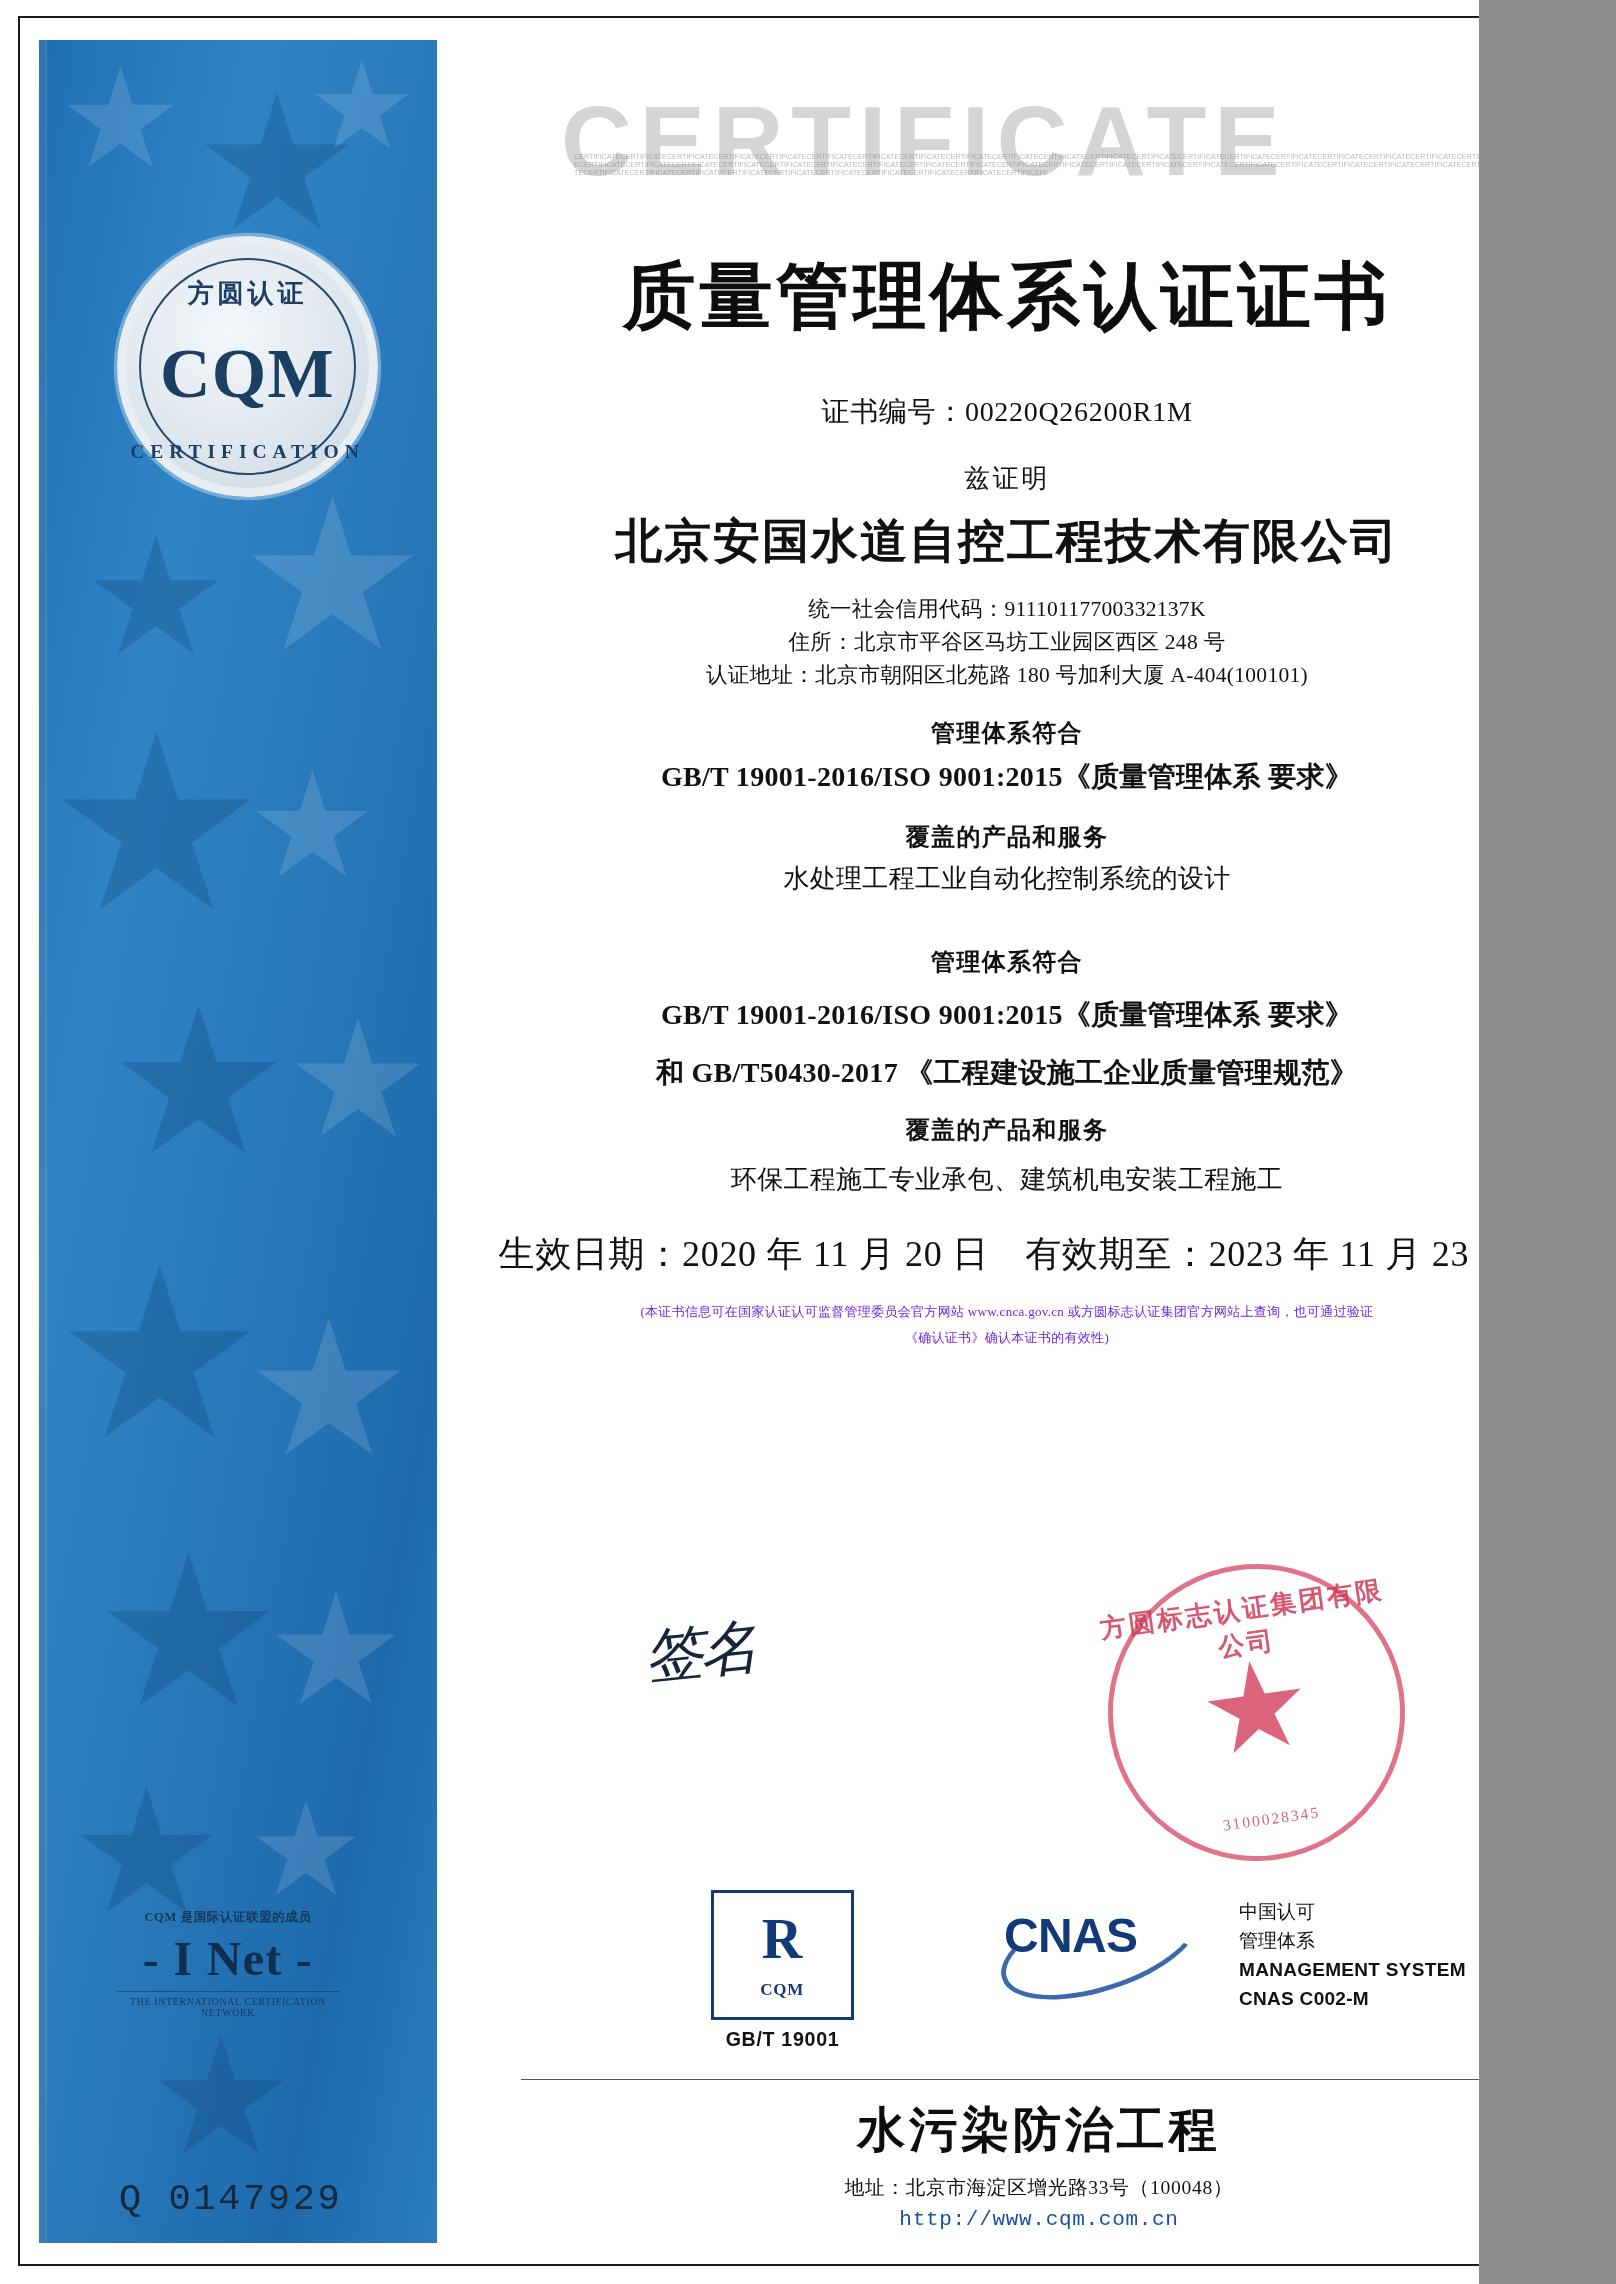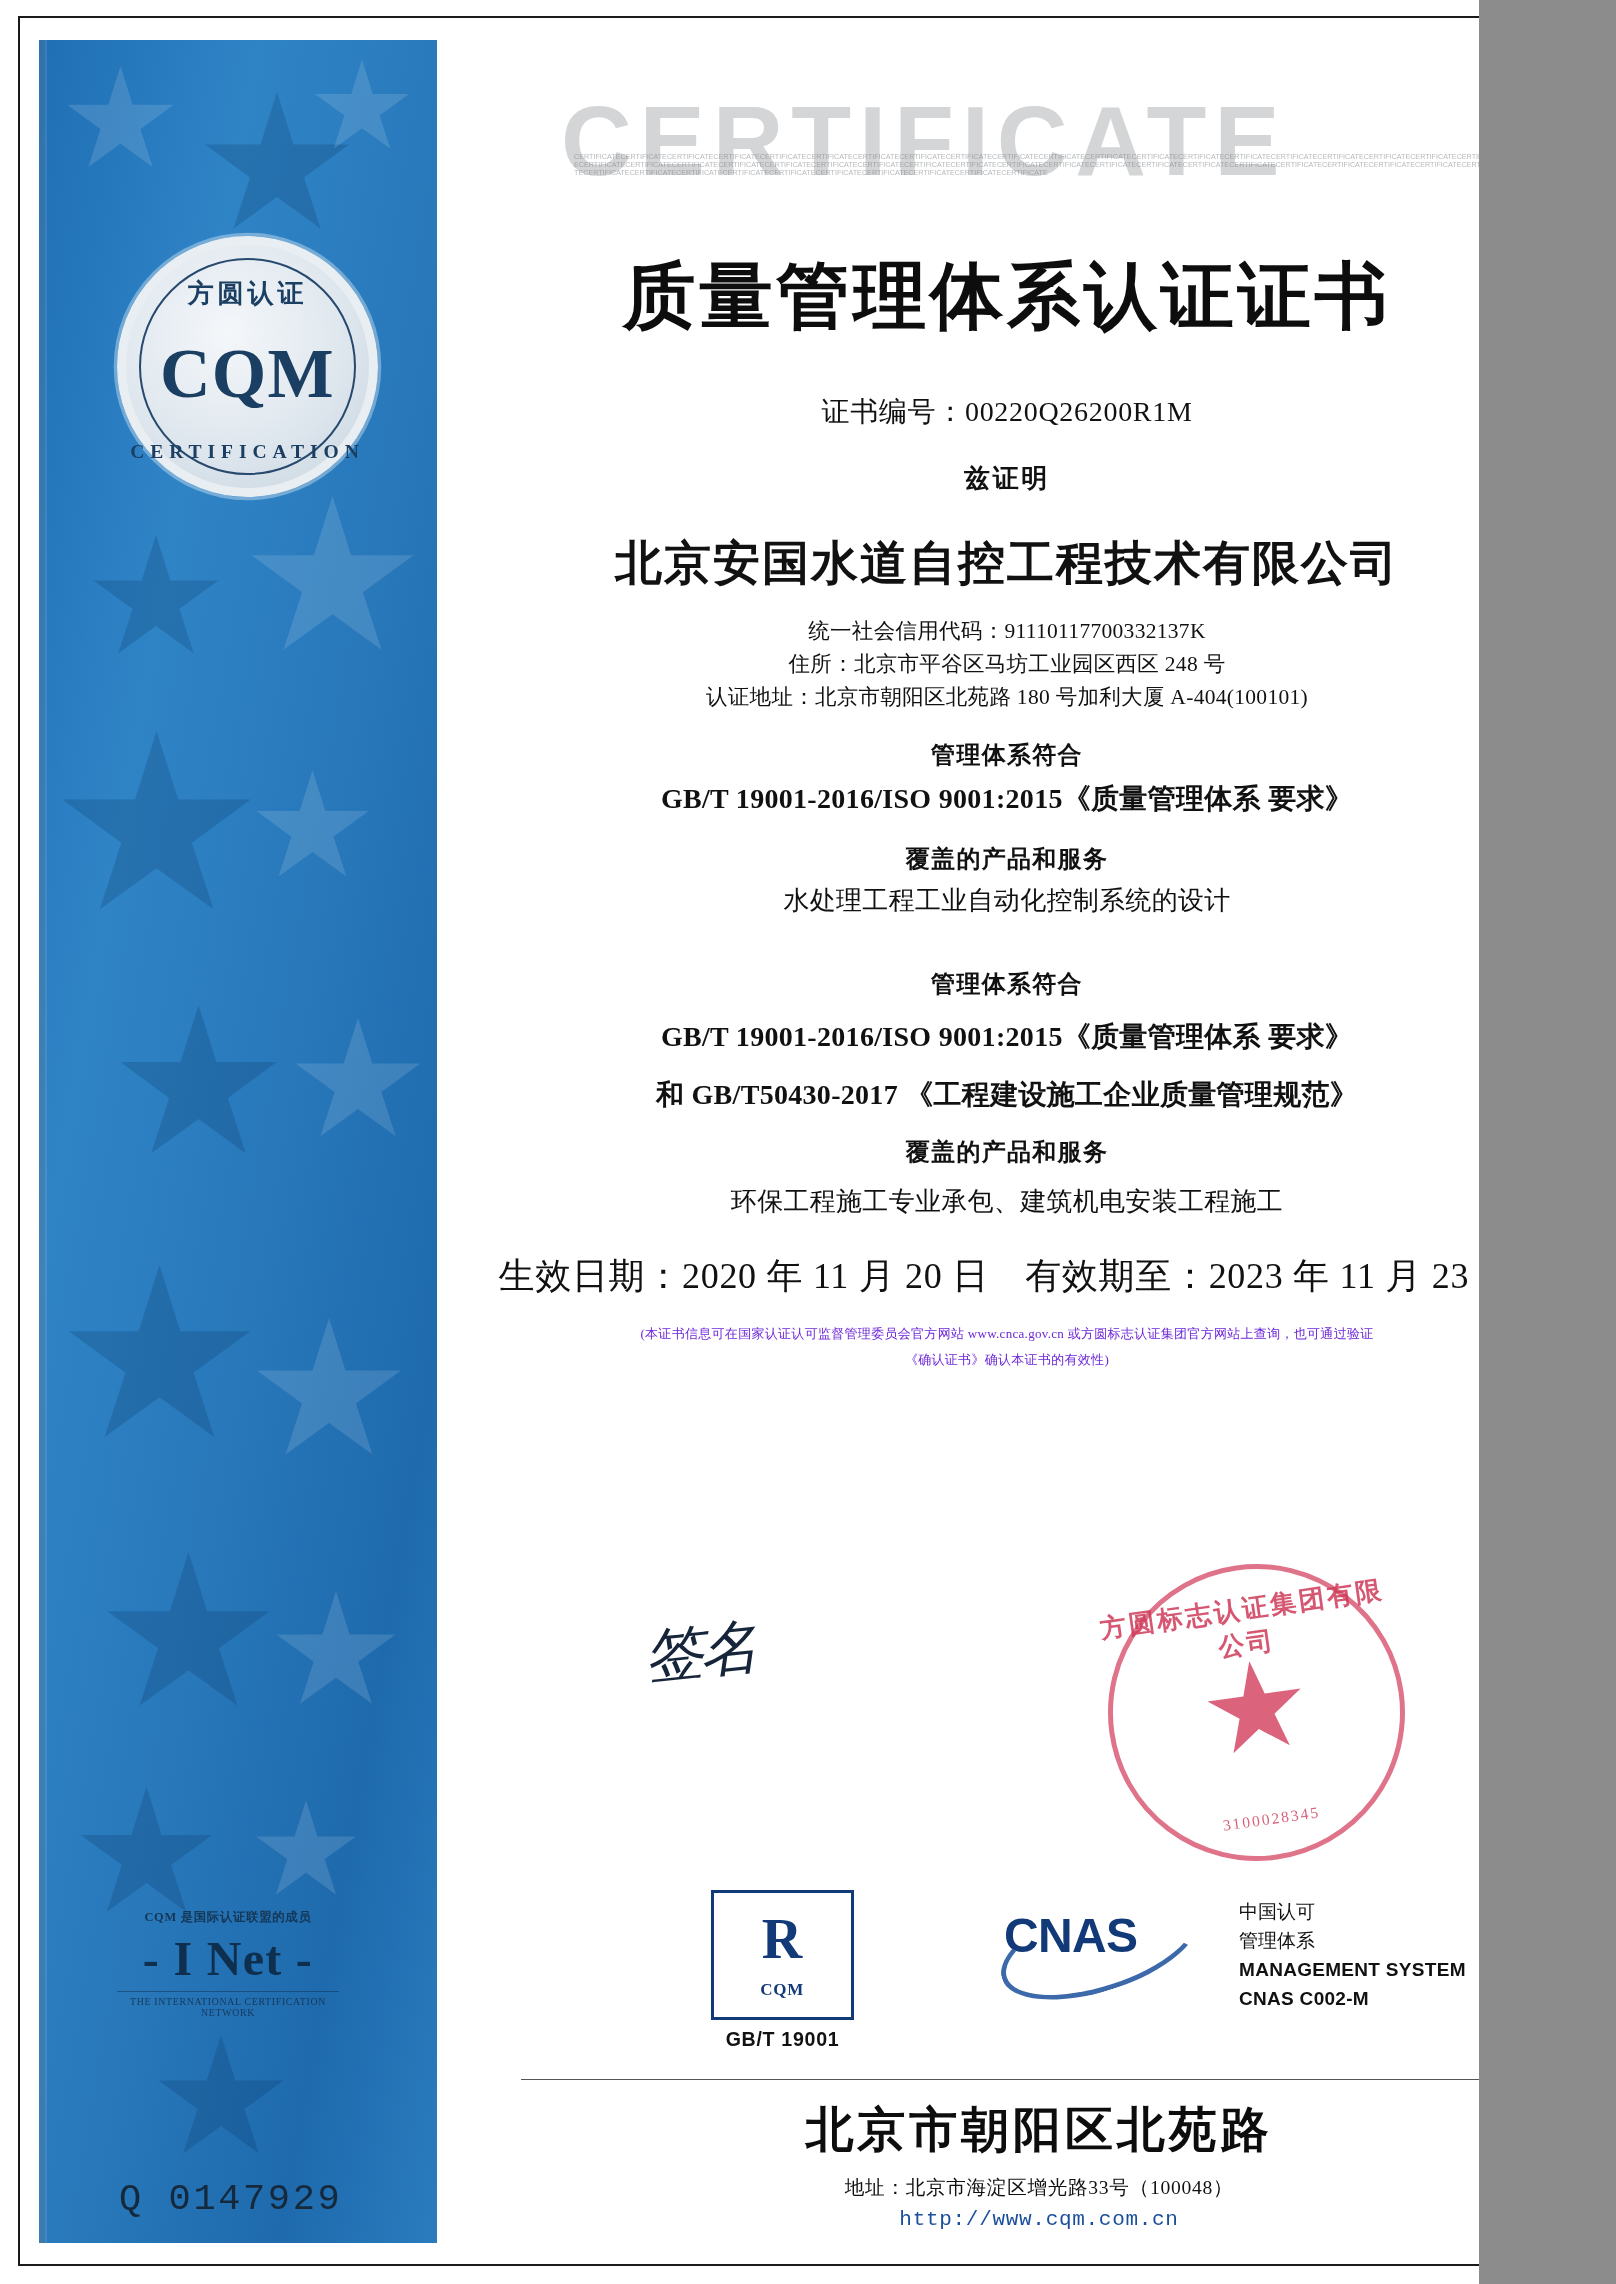--- a/index.html
+++ b/index.html
@@ -199,22 +199,21 @@
     margin-bottom: 46px;
   }
   .cert-no {
     font-size: 28px;
     letter-spacing: 0.7px;
     margin-bottom: 30px;
   }
   .hereby {
     font-size: 26px;
     letter-spacing: 2.6px;
-    margin-bottom: 36px;
-    font-weight: bold;
+    margin-bottom: 14px;
   }
   .company {
     font-size: 47px;
     font-weight: bold;
     letter-spacing: 2px;
     margin-bottom: 19.6px;
   }
   .sub-line {
     font-size: 21.5px;
     line-height: 33px;
@@ -570,19 +569,19 @@
     <div class="cnas-text">
       <div>中国认可</div>
       <div>管理体系</div>
       <div class="b">MANAGEMENT SYSTEM</div>
       <div class="b">CNAS C002-M</div>
     </div>
   </div>
 
   <div class="footer-rule"></div>
   <div class="footer">
-    <div class="org">北京市朝阳区北苑路</div>
+    <div class="org">水污染防治工程</div>
     <div class="addr">地址：北京市海淀区增光路33号（100048）</div>
     <div class="url">http://www.cqm.com.cn</div>
   </div>
 
 </div>
 
 
 </body></html>

